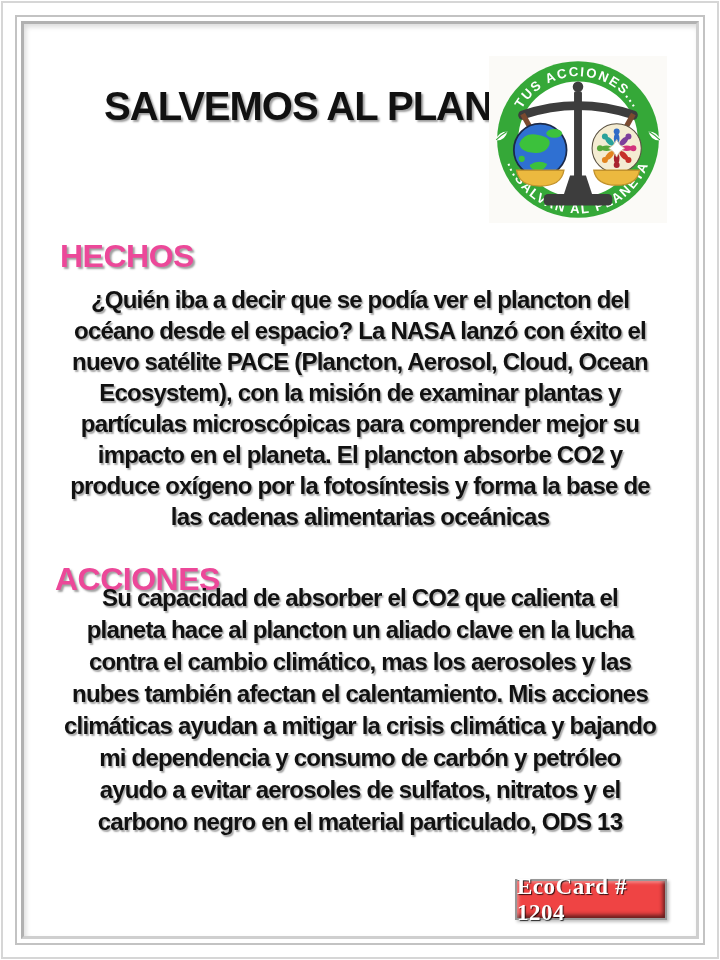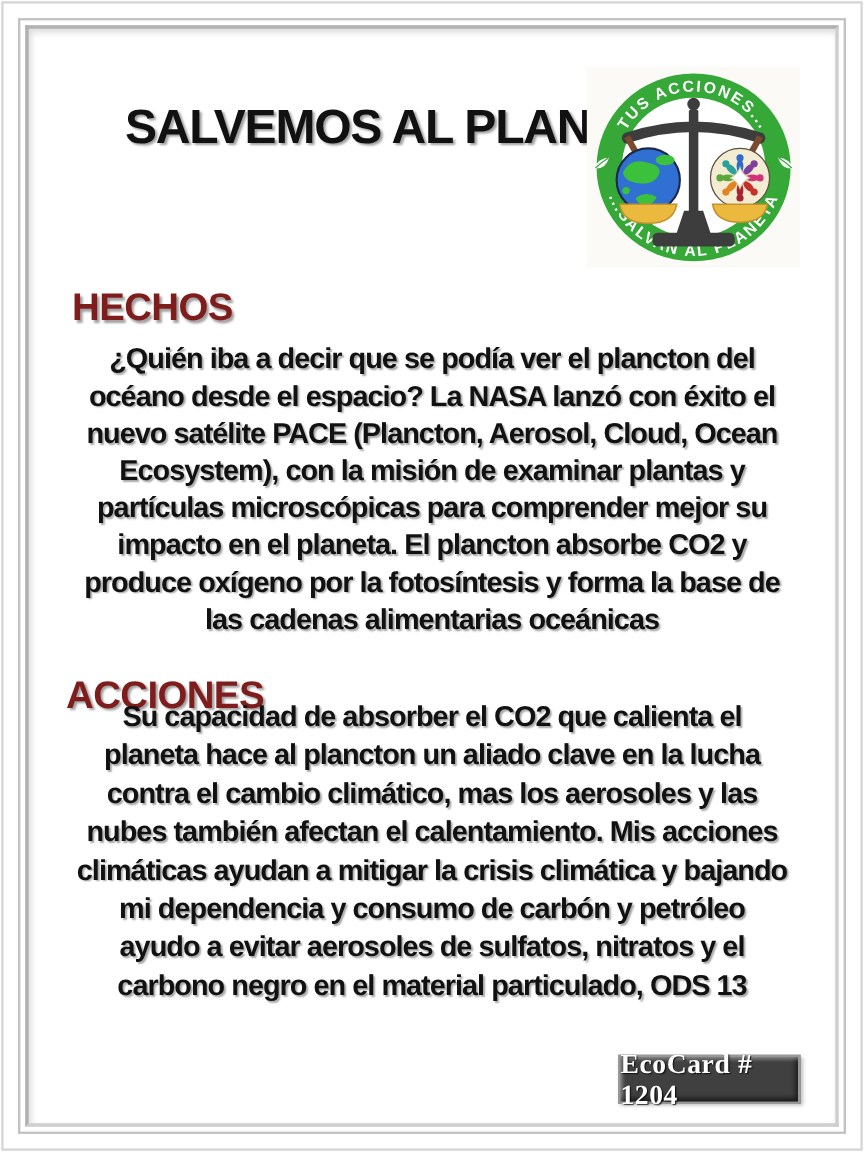--- a/index.html
+++ b/index.html
@@ -57,21 +57,21 @@
     font-weight: bold;
     fill: #ffffff;
     font-size: 15px;
     letter-spacing: 2px;
   }
   .section-heading {
     position: absolute;
     margin: 0;
     font-size: 32px;
     font-weight: bold;
-    color: #7f1d1d;
+    color: #ec4899;
     letter-spacing: -0.5px;
     text-shadow: 2px 2px 2px rgba(0,0,0,0.38);
   }
   .heading-hechos   { left: 60px; top: 238px; }
   .heading-acciones { left: 55px; top: 561px; }
   .section-body {
     position: absolute;
     left: 28px; width: 664px;
     margin: 0;
     text-align: center;
@@ -81,21 +81,21 @@
     color: #111;
     white-space: pre-line;
     text-shadow: 1.5px 1.5px 1.5px rgba(0,0,0,0.35);
   }
   .body-hechos   { top: 284px; line-height: 31px; }
   .body-acciones { top: 582px; line-height: 32px; }
   .badge {
     position: absolute;
     left: 515px; top: 879px;
     width: 148px; height: 37px;
-    background: #404040;
+    background: #ef4444;
     border: 2px solid #989898;
     box-shadow: inset 2px 2px 3px rgba(255,255,255,0.35),
                 inset -2px -3px 4px rgba(0,0,0,0.6),
                 2px 2px 3px rgba(0,0,0,0.25);
     display: flex; align-items: center; justify-content: center;
   }
   .badge span {
     font-family: "Liberation Serif", serif;
     font-weight: bold;
     font-size: 23px;

